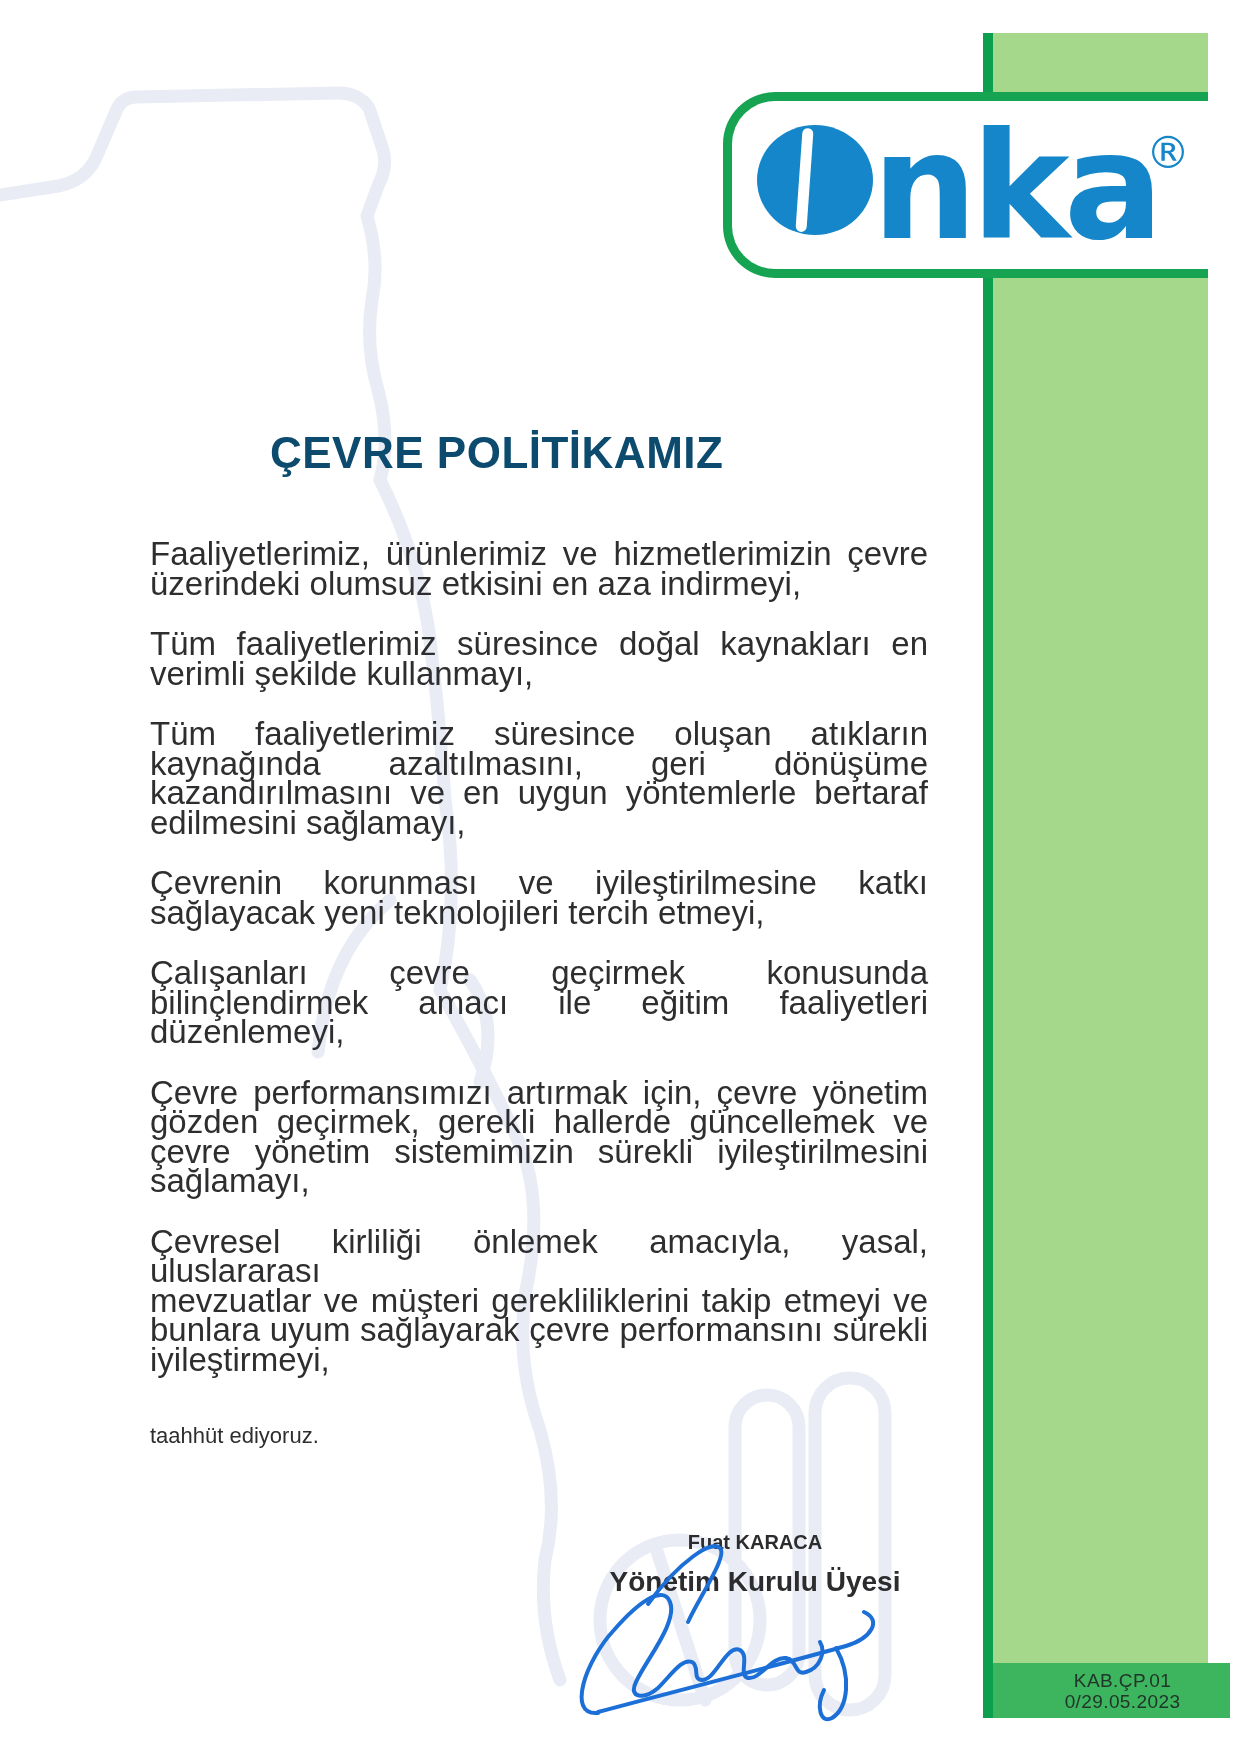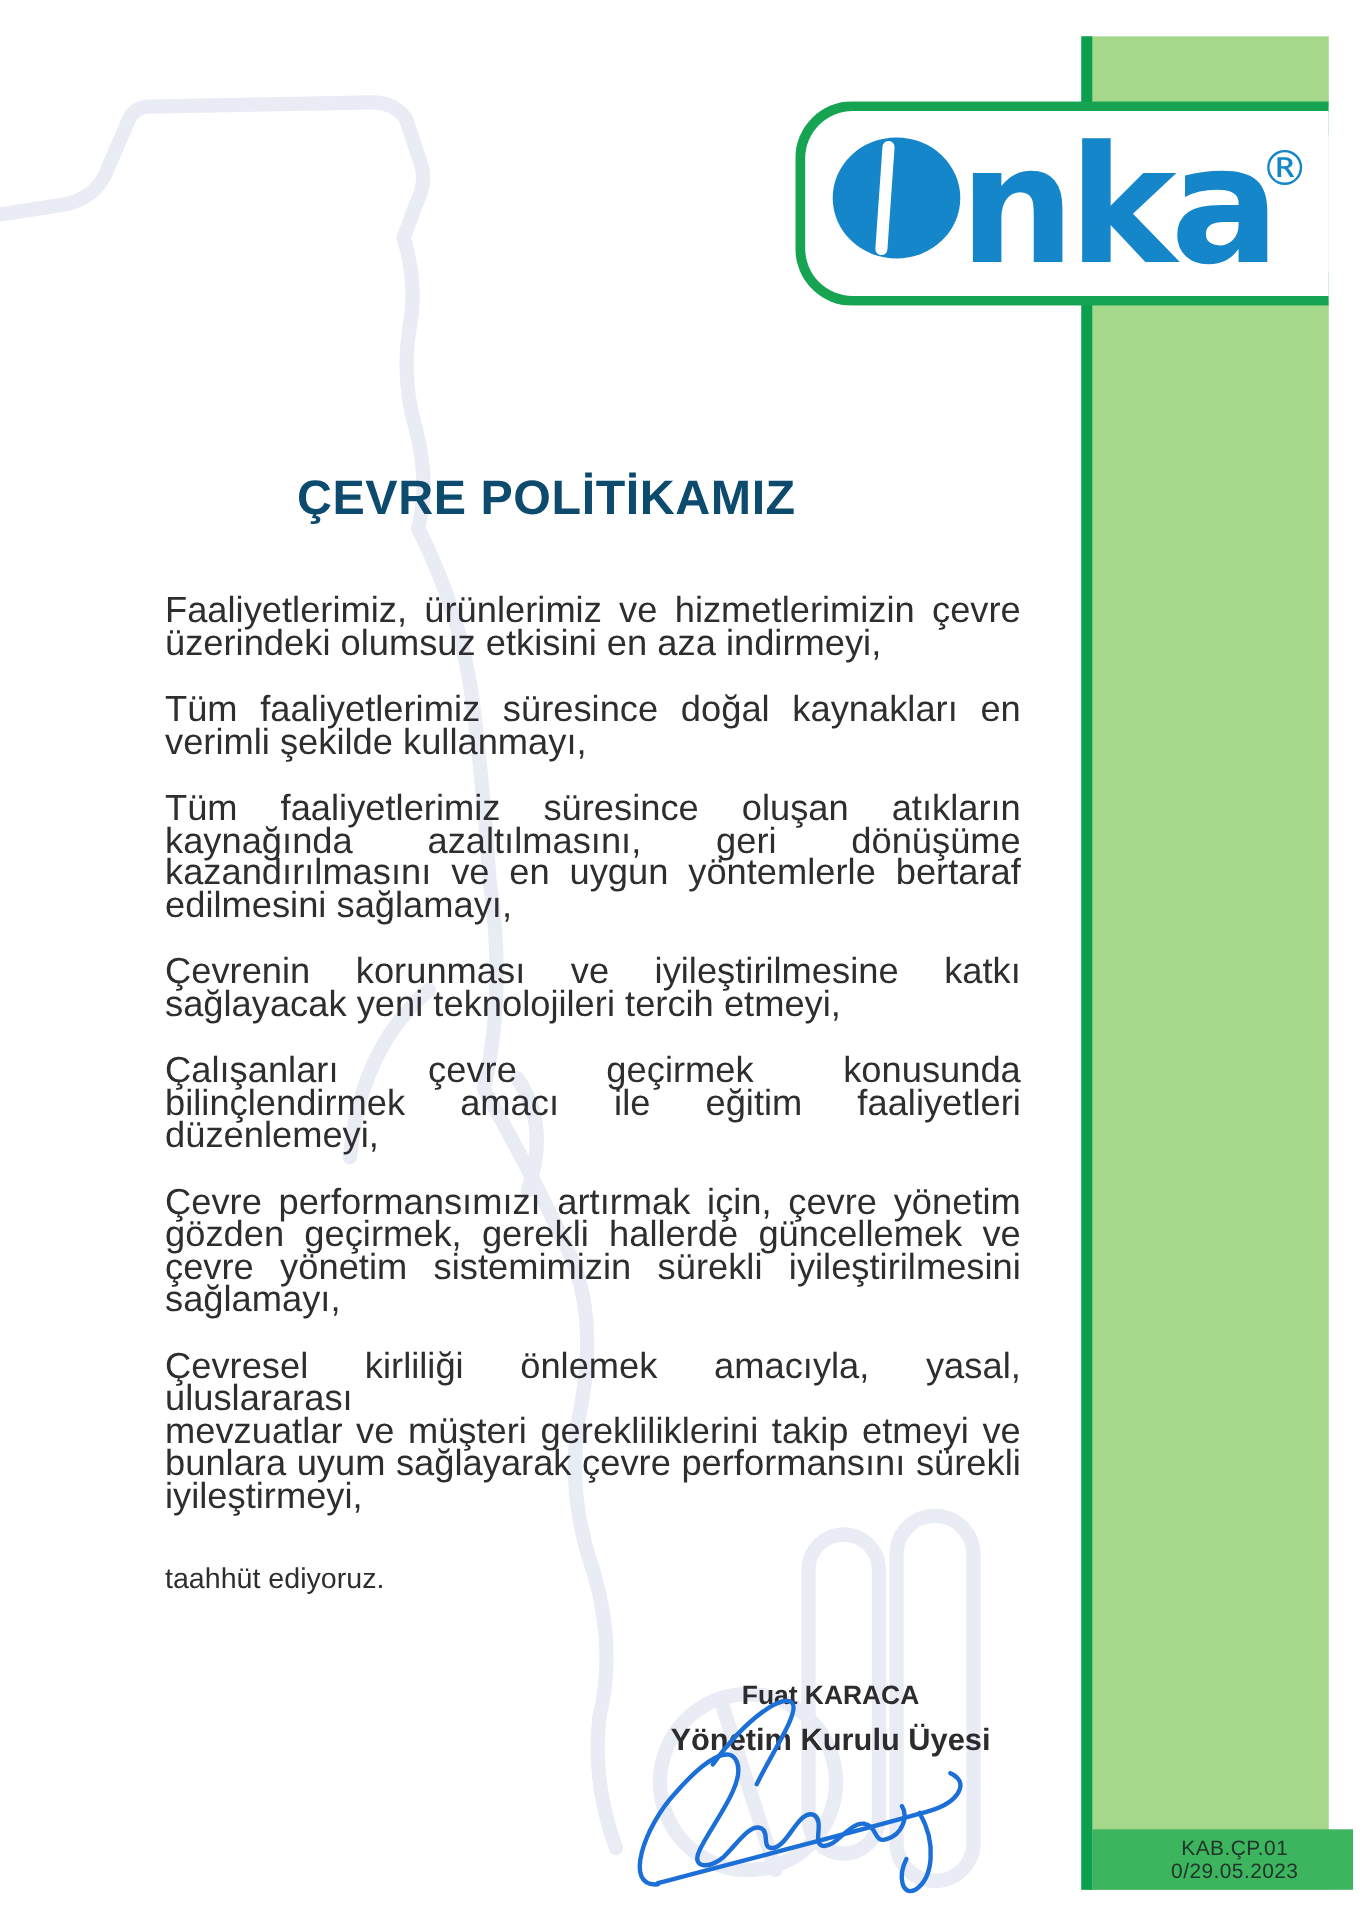--- a/index.html
+++ b/index.html
@@ -35,28 +35,28 @@
   
   .body-text{
     position:absolute;left:150px;top:539px;width:778px;z-index:4;
     font-size:33px;color:#2e2e30;
   }
   .para{margin:0 0 31px 0;}
   .line{line-height:29.5px;text-align:justify;text-align-last:justify;white-space:normal;}
   .line.last{text-align:justify;text-align-last:left;}
   .closing{
     position:absolute;left:150px;top:1421px;z-index:4;
-    font-size:26px;line-height:29.5px;color:#2e2e30;
+    font-size:22px;line-height:29.5px;color:#2e2e30;
   }
   
   .sig-block{
     position:absolute;left:540px;top:1522px;width:430px;z-index:4;
     text-align:center;font-weight:bold;color:#2c2c2e;
   }
-  .sig-name{font-size:24px;line-height:40px;}
+  .sig-name{font-size:20px;line-height:40px;}
   .sig-role{font-size:28px;line-height:40px;}
   .signature-svg{position:absolute;left:0;top:0;z-index:5;}
 </style>
 </head>
 <body>
 
 <div class="page">
 
   <svg class="watermark" width="1240" height="1754" viewBox="0 0 1240 1754">
     <g fill="none" stroke="#e9ecf5" stroke-width="13" stroke-linejoin="round" stroke-linecap="round">

